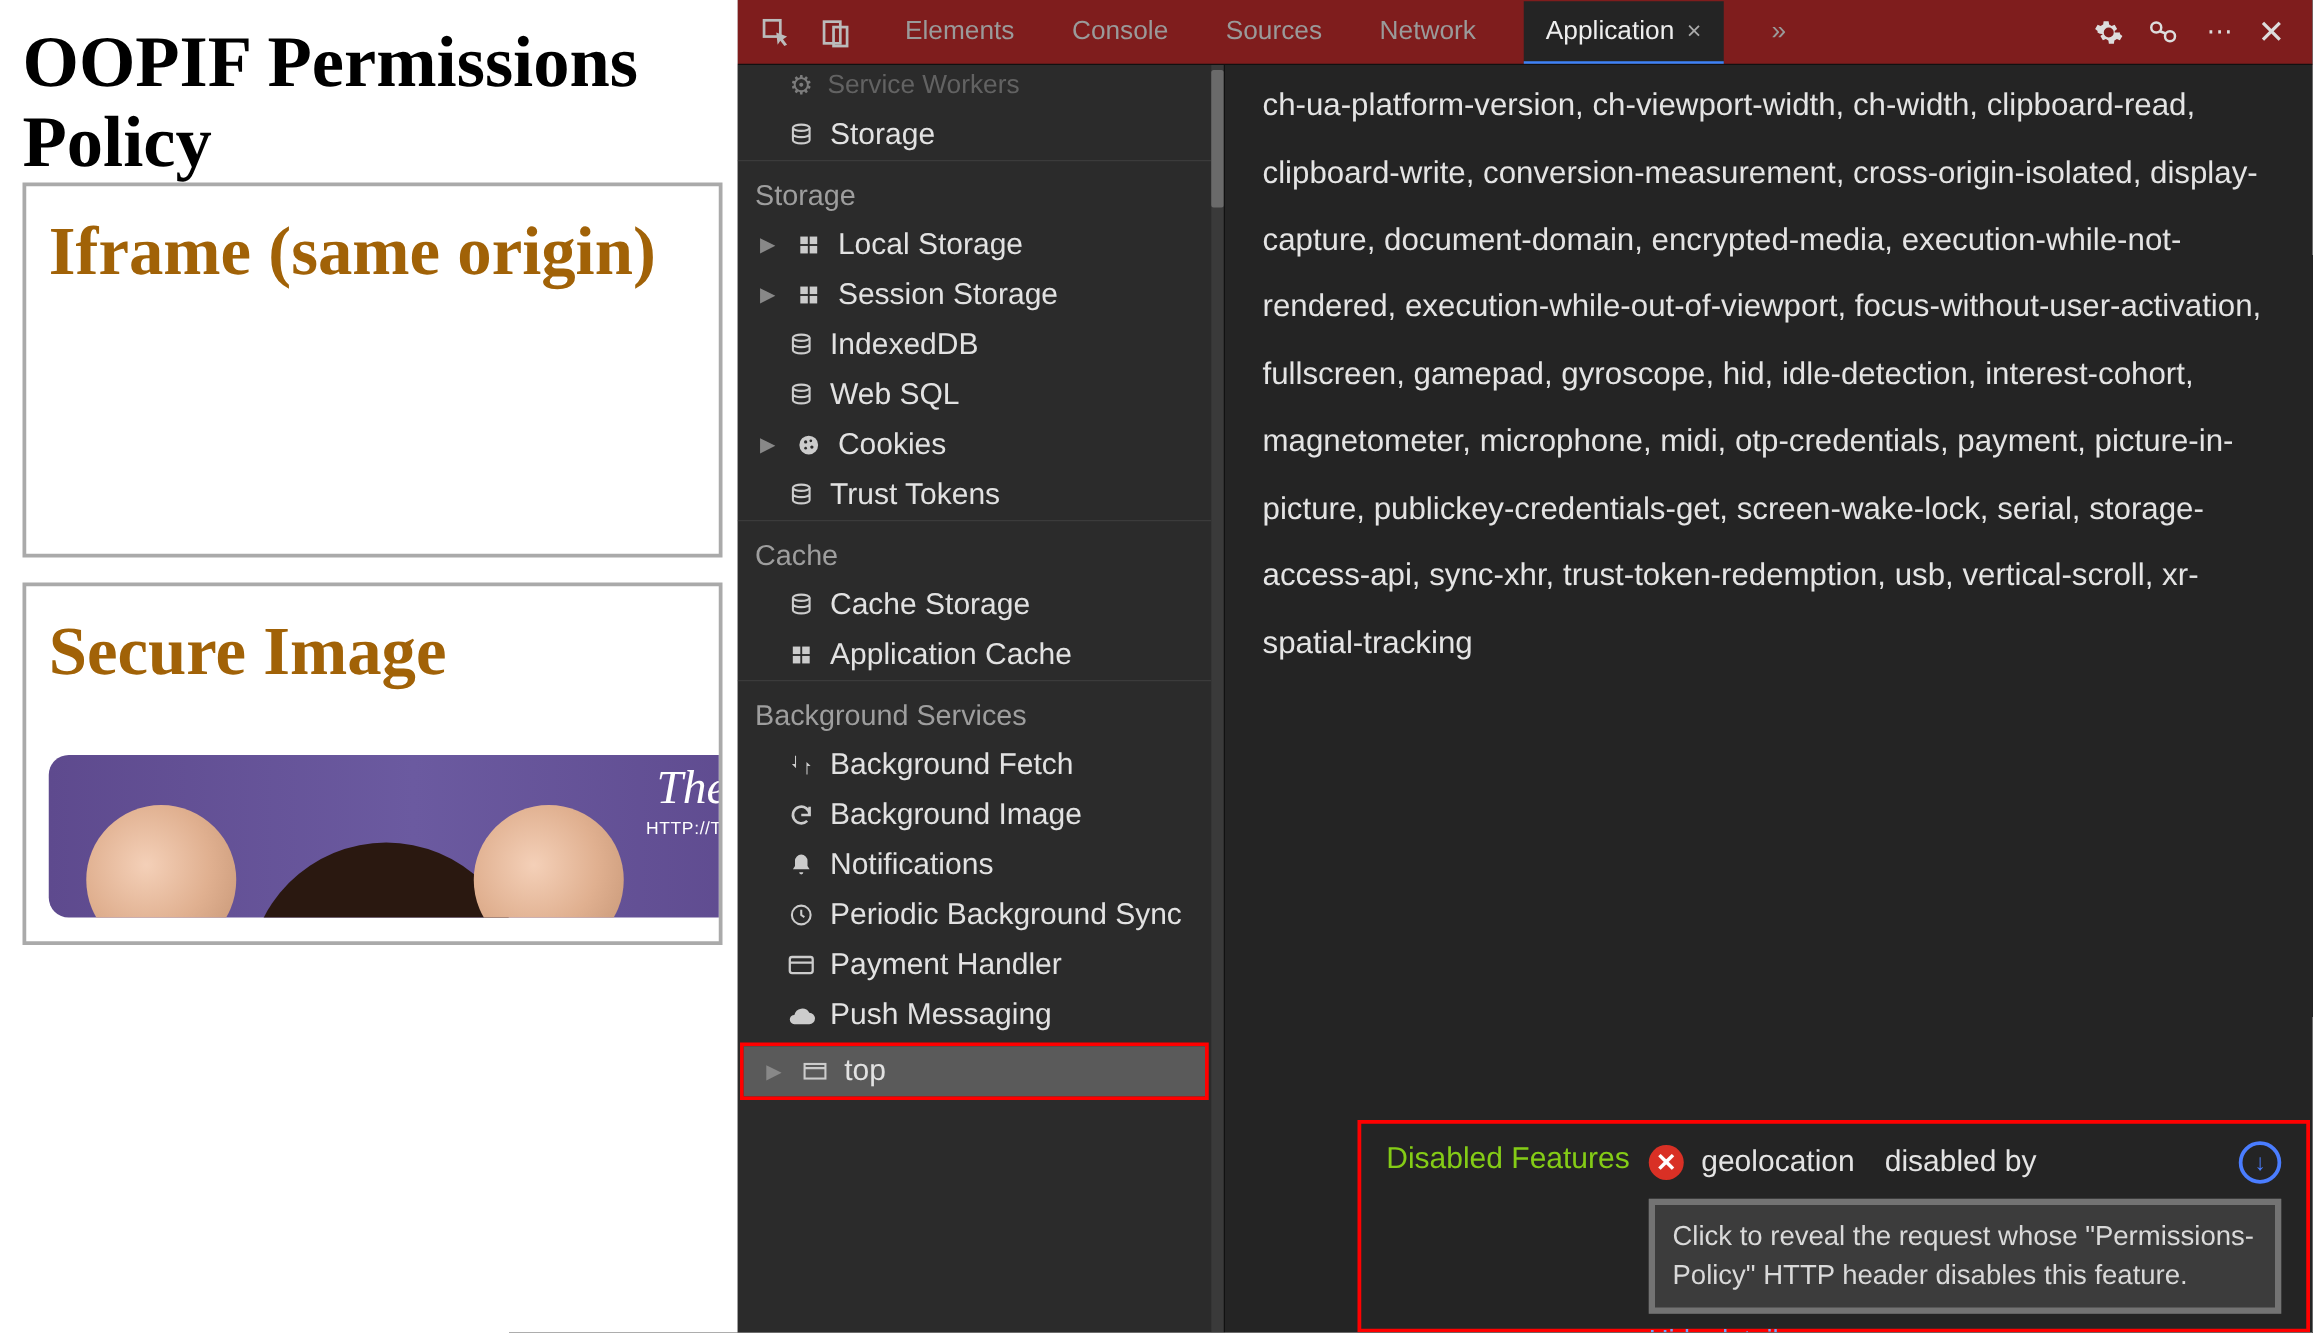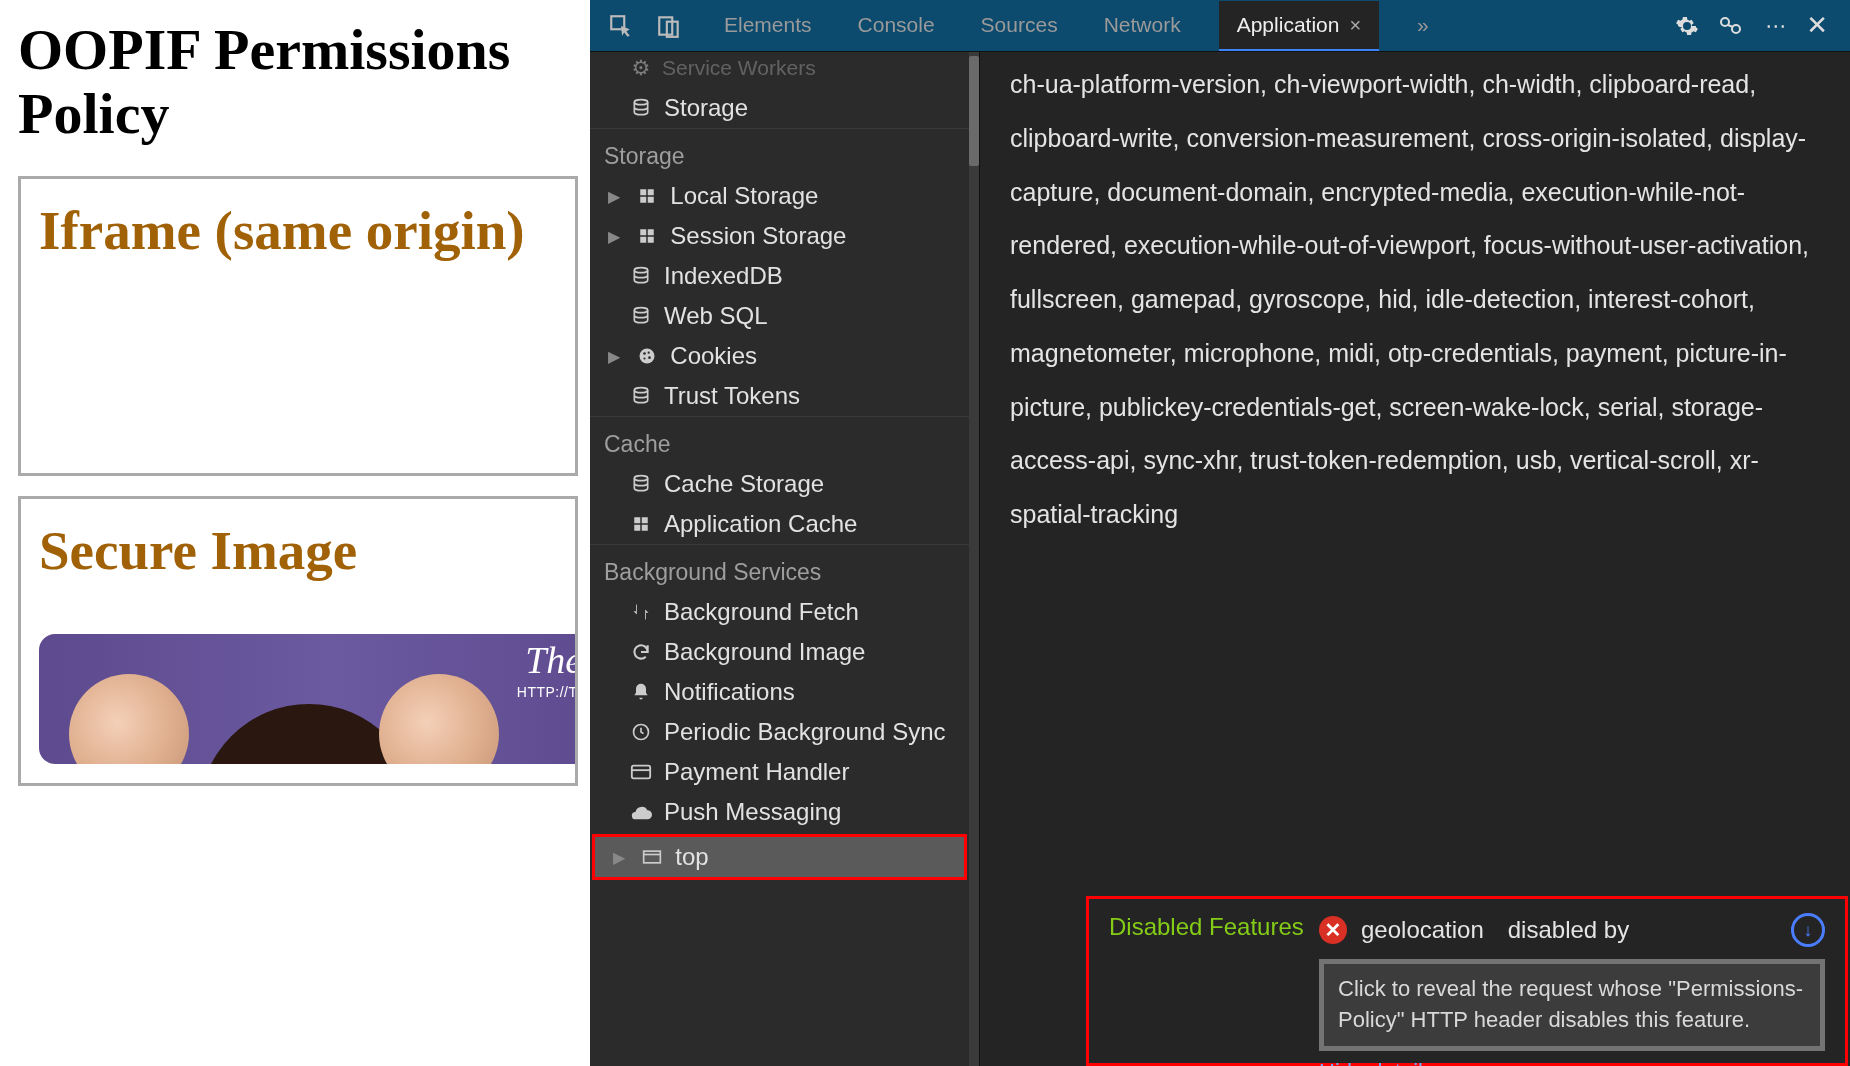--- a/index.html
+++ b/index.html
@@ -15,21 +15,20 @@
   width: 590px;
   background: #fff;
   padding: 18px 0 0 18px;
   position: relative;
 }
 .h1 {
   font-family: "Times New Roman", serif;
   font-weight: 700;
   font-size: 58px;
   line-height: 1.1;
-  margin-bottom: 30px;
   color: #000;
 }
 .iframe-box {
   border: 3px solid #aaa;
   height: 300px;
   margin-bottom: 20px;
   padding: 20px 18px;
   width: 560px;
   overflow: hidden;
 }
@@ -89,21 +88,21 @@
 .devtools {
   flex: 1;
   display: flex;
   flex-direction: column;
   background: #242424;
   color: #ccc;
   font-size: 21px;
 }
 .dt-tabs {
   height: 52px;
-  background: #0c4a6e;
+  background: #7f1d1d;
   display: flex;
   align-items: center;
   border-bottom: 1px solid #111;
   padding: 12px 10px;
 }
 .dt-tabs .toolbtn {
   width: 42px; height: 38px;
   display:flex;align-items:center;justify-content:center;
   color:#aaa;margin-right:6px;cursor:pointer;
 }

